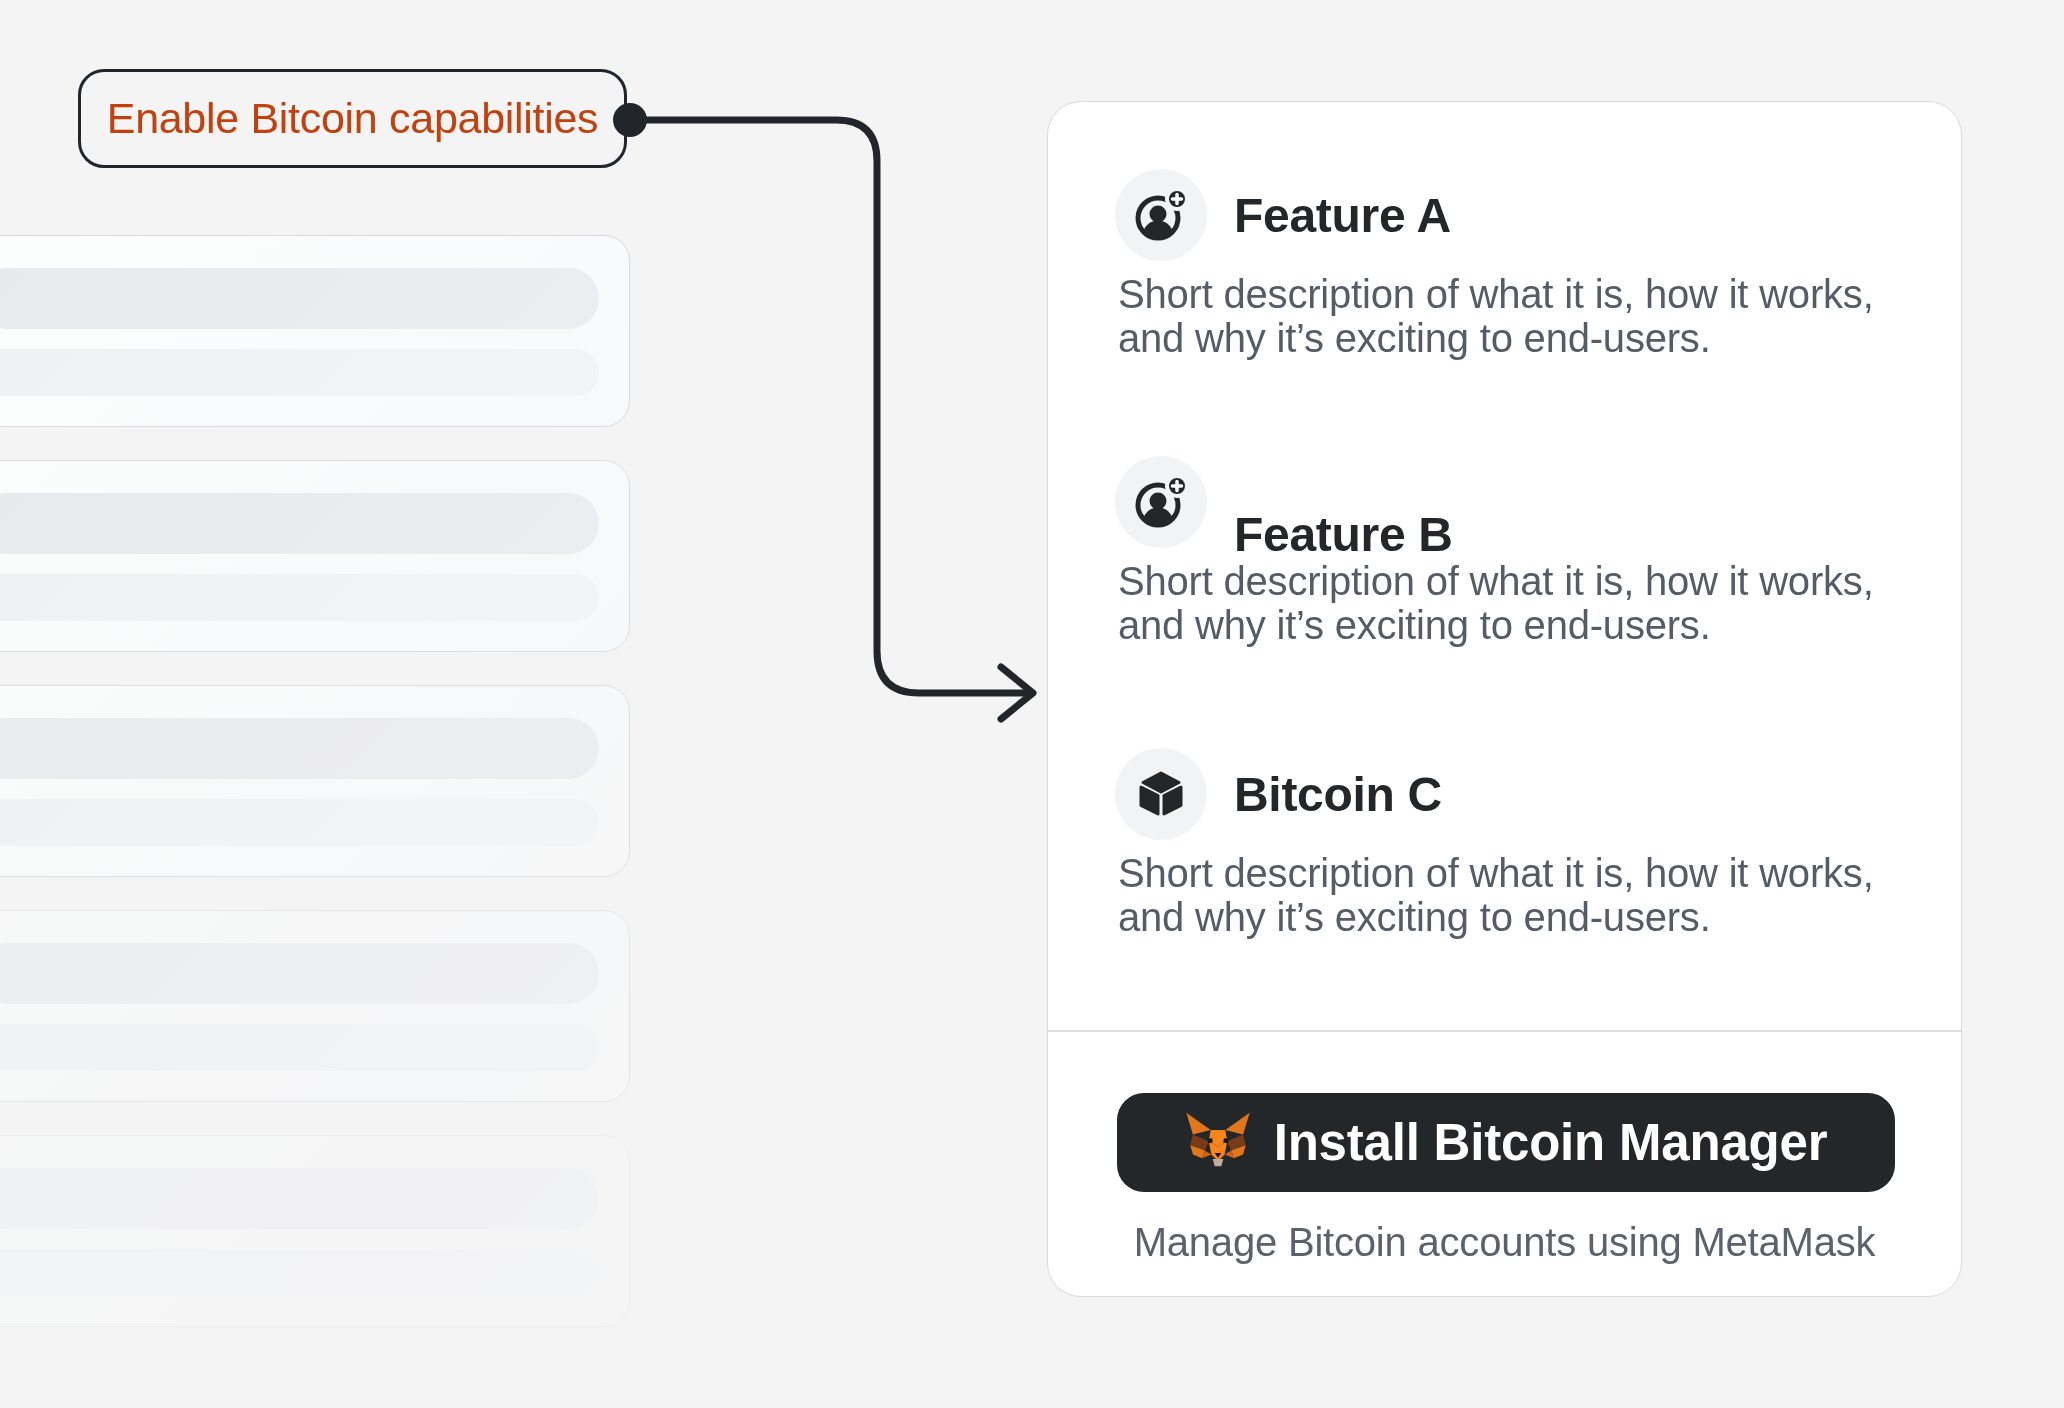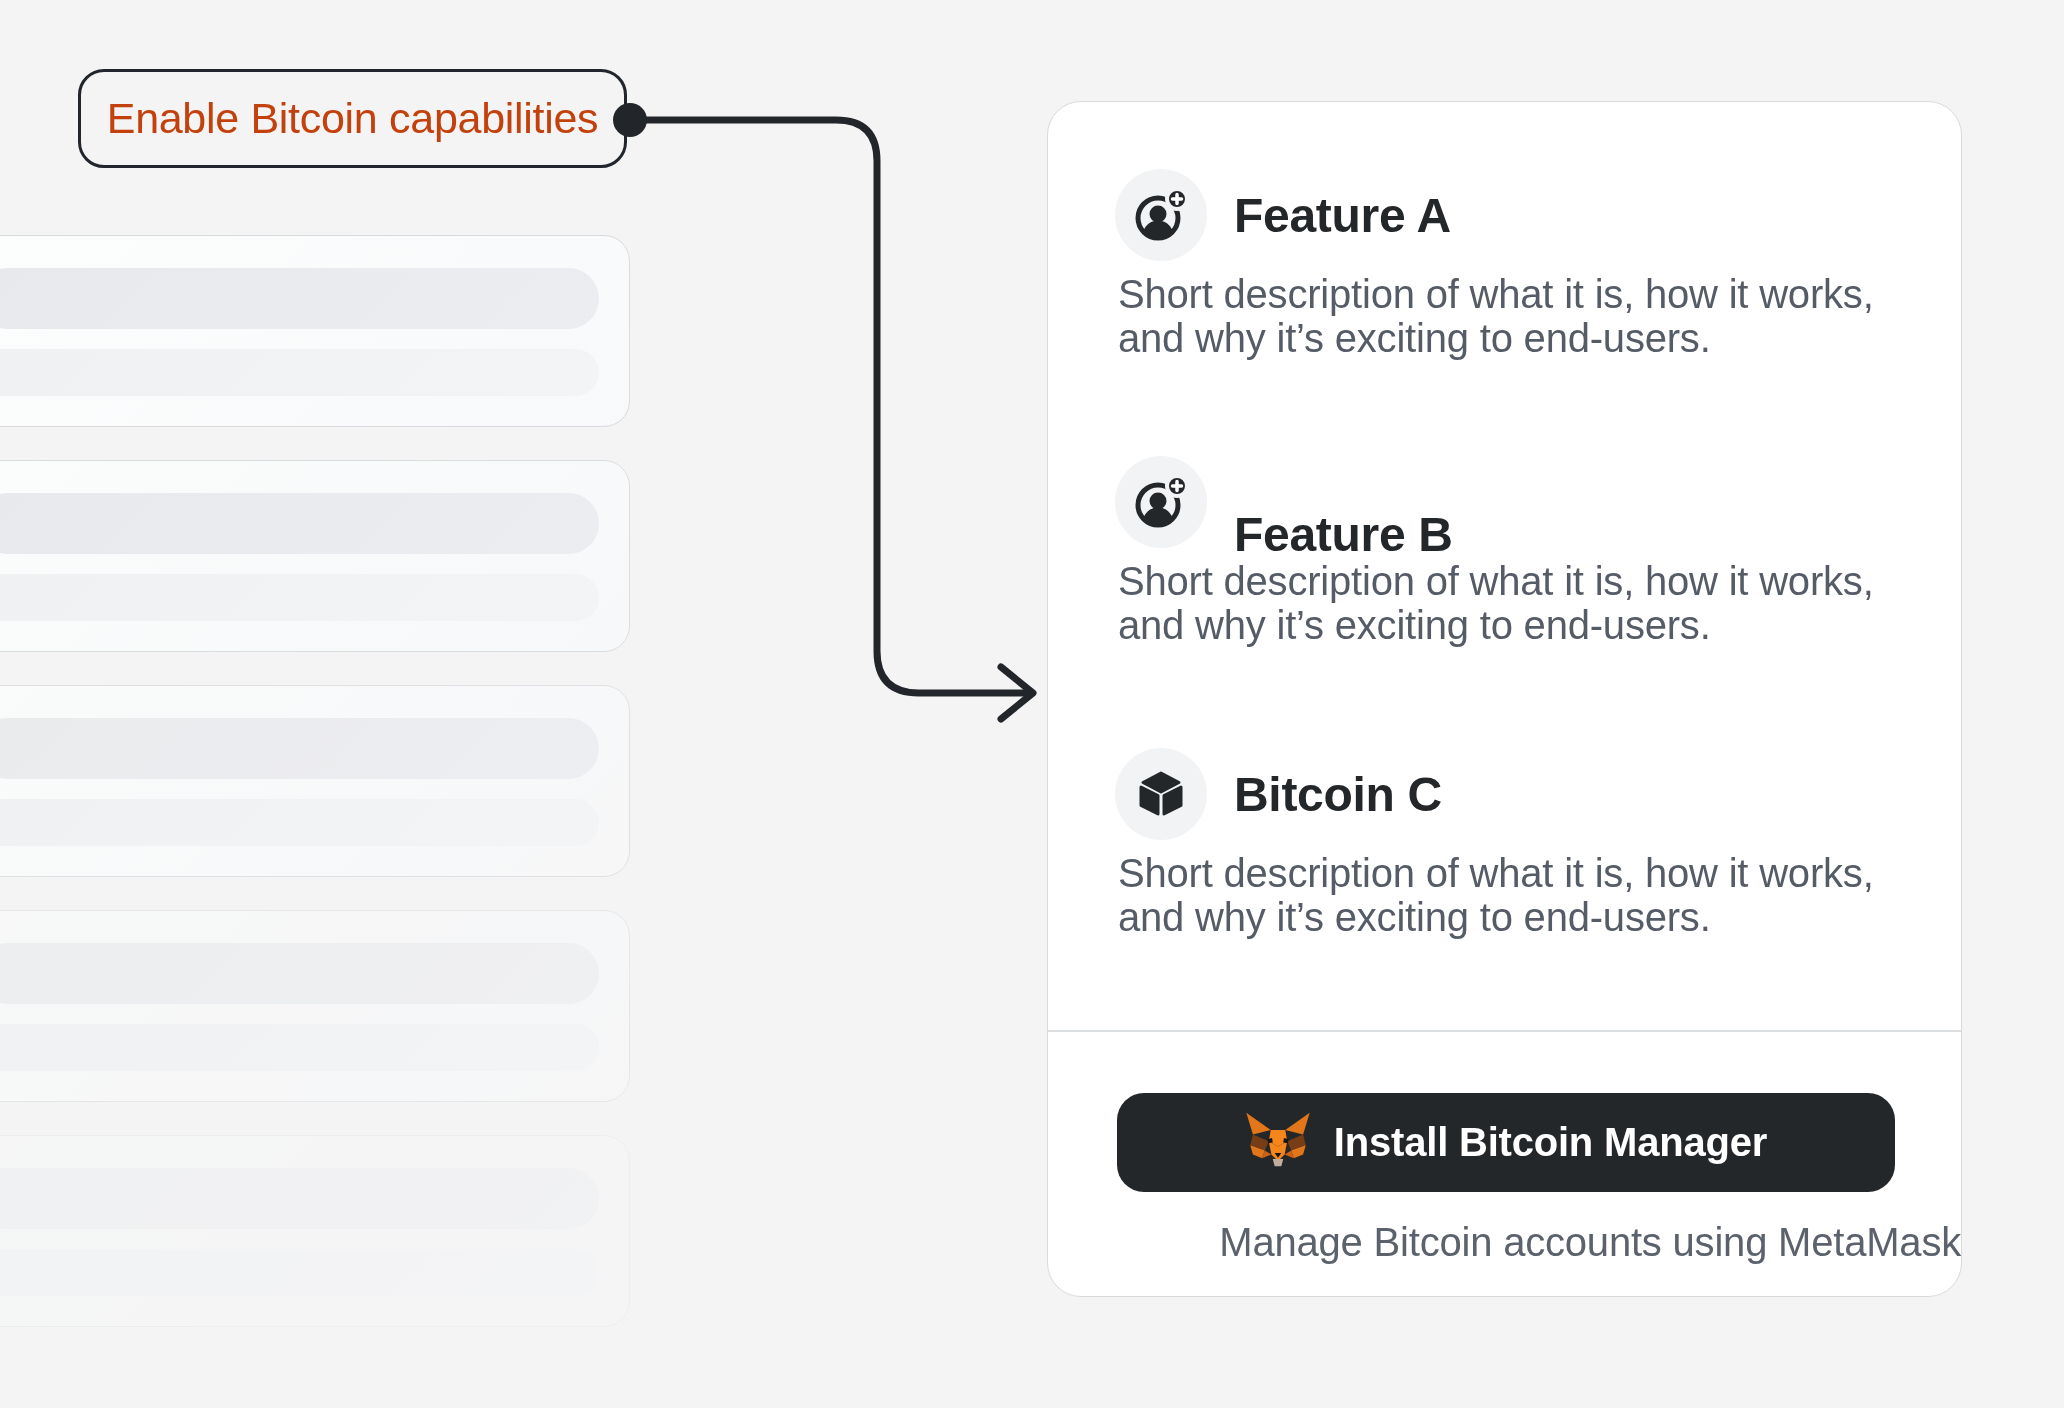--- a/index.html
+++ b/index.html
@@ -37,22 +37,22 @@
   .f-title{position:absolute;left:186px;height:62px;display:flex;align-items:center;
     font-size:48px;font-weight:700;color:#24272a;letter-spacing:-.3px;white-space:nowrap;}
   .ft-a{top:82px;} .ft-b{top:369px;margin-top:32px;} .ft-c{top:661px;}
   .f-desc{position:absolute;left:70px;width:800px;font-size:40px;line-height:44px;
     color:#555c66;letter-spacing:-.2px;}
   .fd-a{top:170px;} .fd-b{top:457px;} .fd-c{top:749px;}
   .divider{position:absolute;left:0;right:0;top:928px;height:2px;background:#dcdfe2;}
   .install-btn{position:absolute;left:69px;top:991px;width:778px;height:99px;border:none;
     background:#24272a;border-radius:27px;display:flex;align-items:center;justify-content:center;
     gap:23px;cursor:pointer;}
-  .install-btn span{font-size:40px;font-weight:700;color:#ffffff;letter-spacing:-.2px;white-space:nowrap;}
-  .caption{position:absolute;left:0;right:0;top:1118px;text-align:right;
+  .install-btn span{font-size:51px;font-weight:700;color:#ffffff;letter-spacing:-.2px;white-space:nowrap;}
+  .caption{position:absolute;left:0;right:0;top:1118px;text-align:center;
     font-size:40px;color:#5b626c;letter-spacing:-.2px;}
 </style>
 </head>
 <body>
 
 <div class="stage">
 
   <div class="skel-card skel-1">
     <div class="bar bar1"></div>
     <div class="bar bar2"></div>

